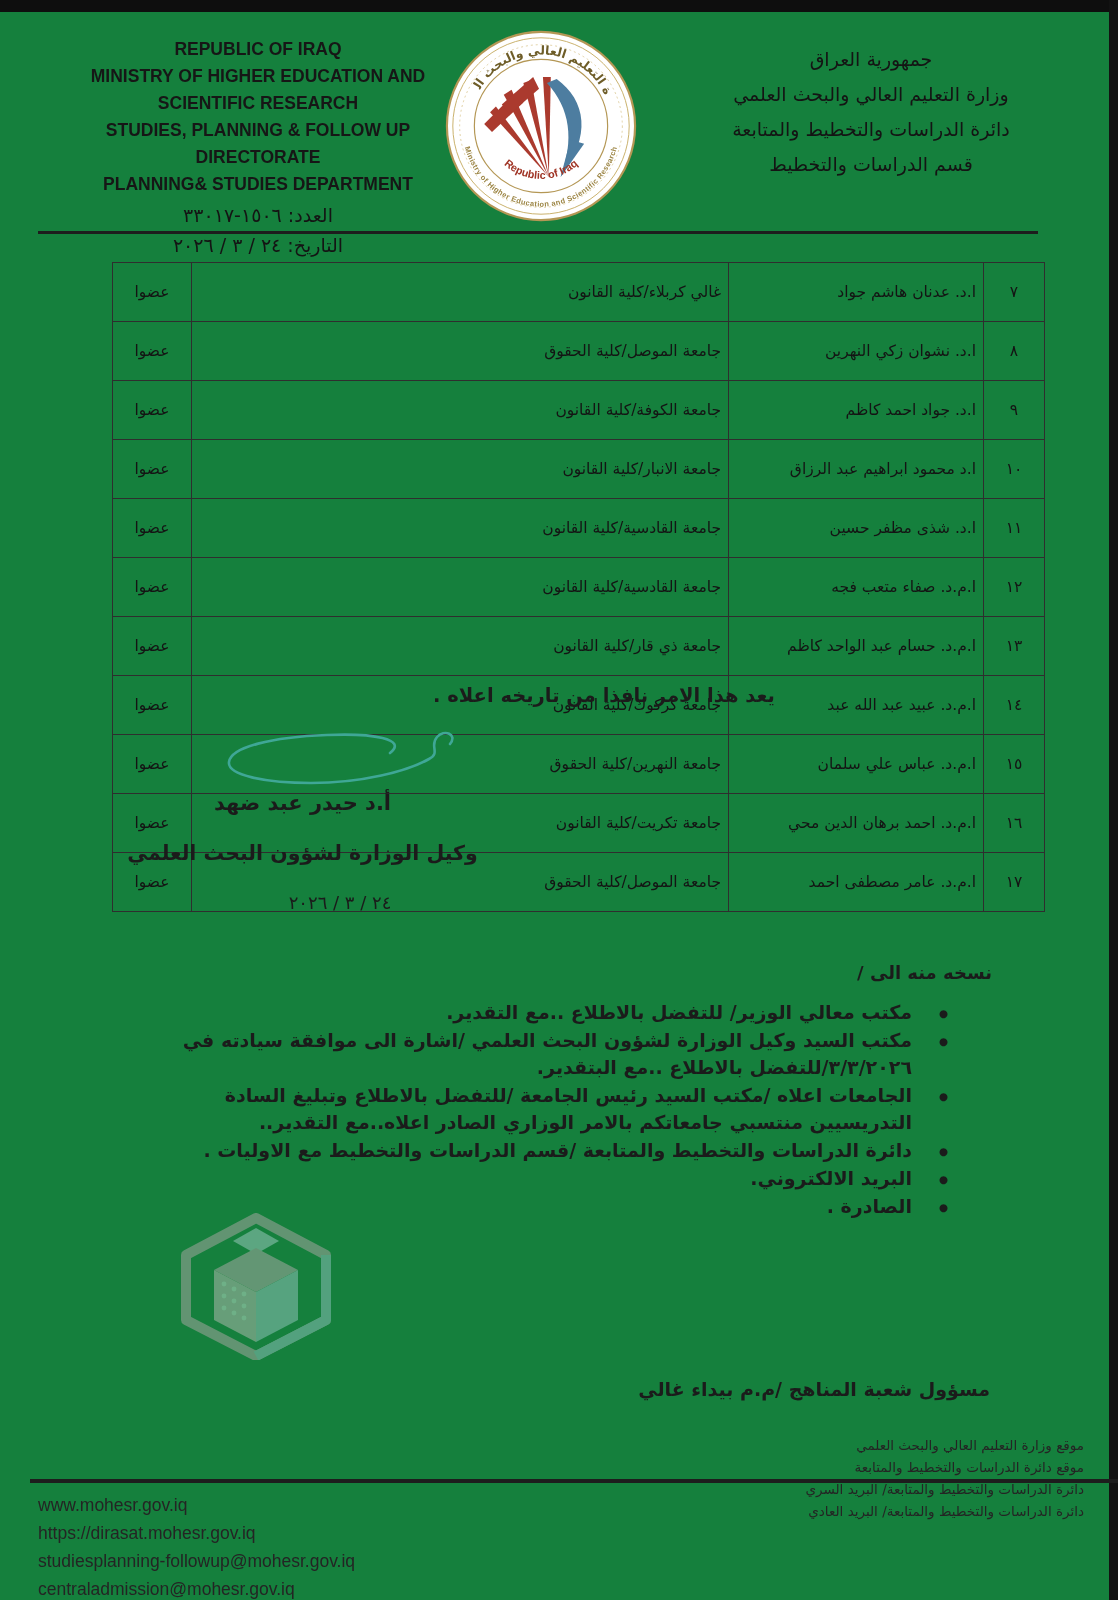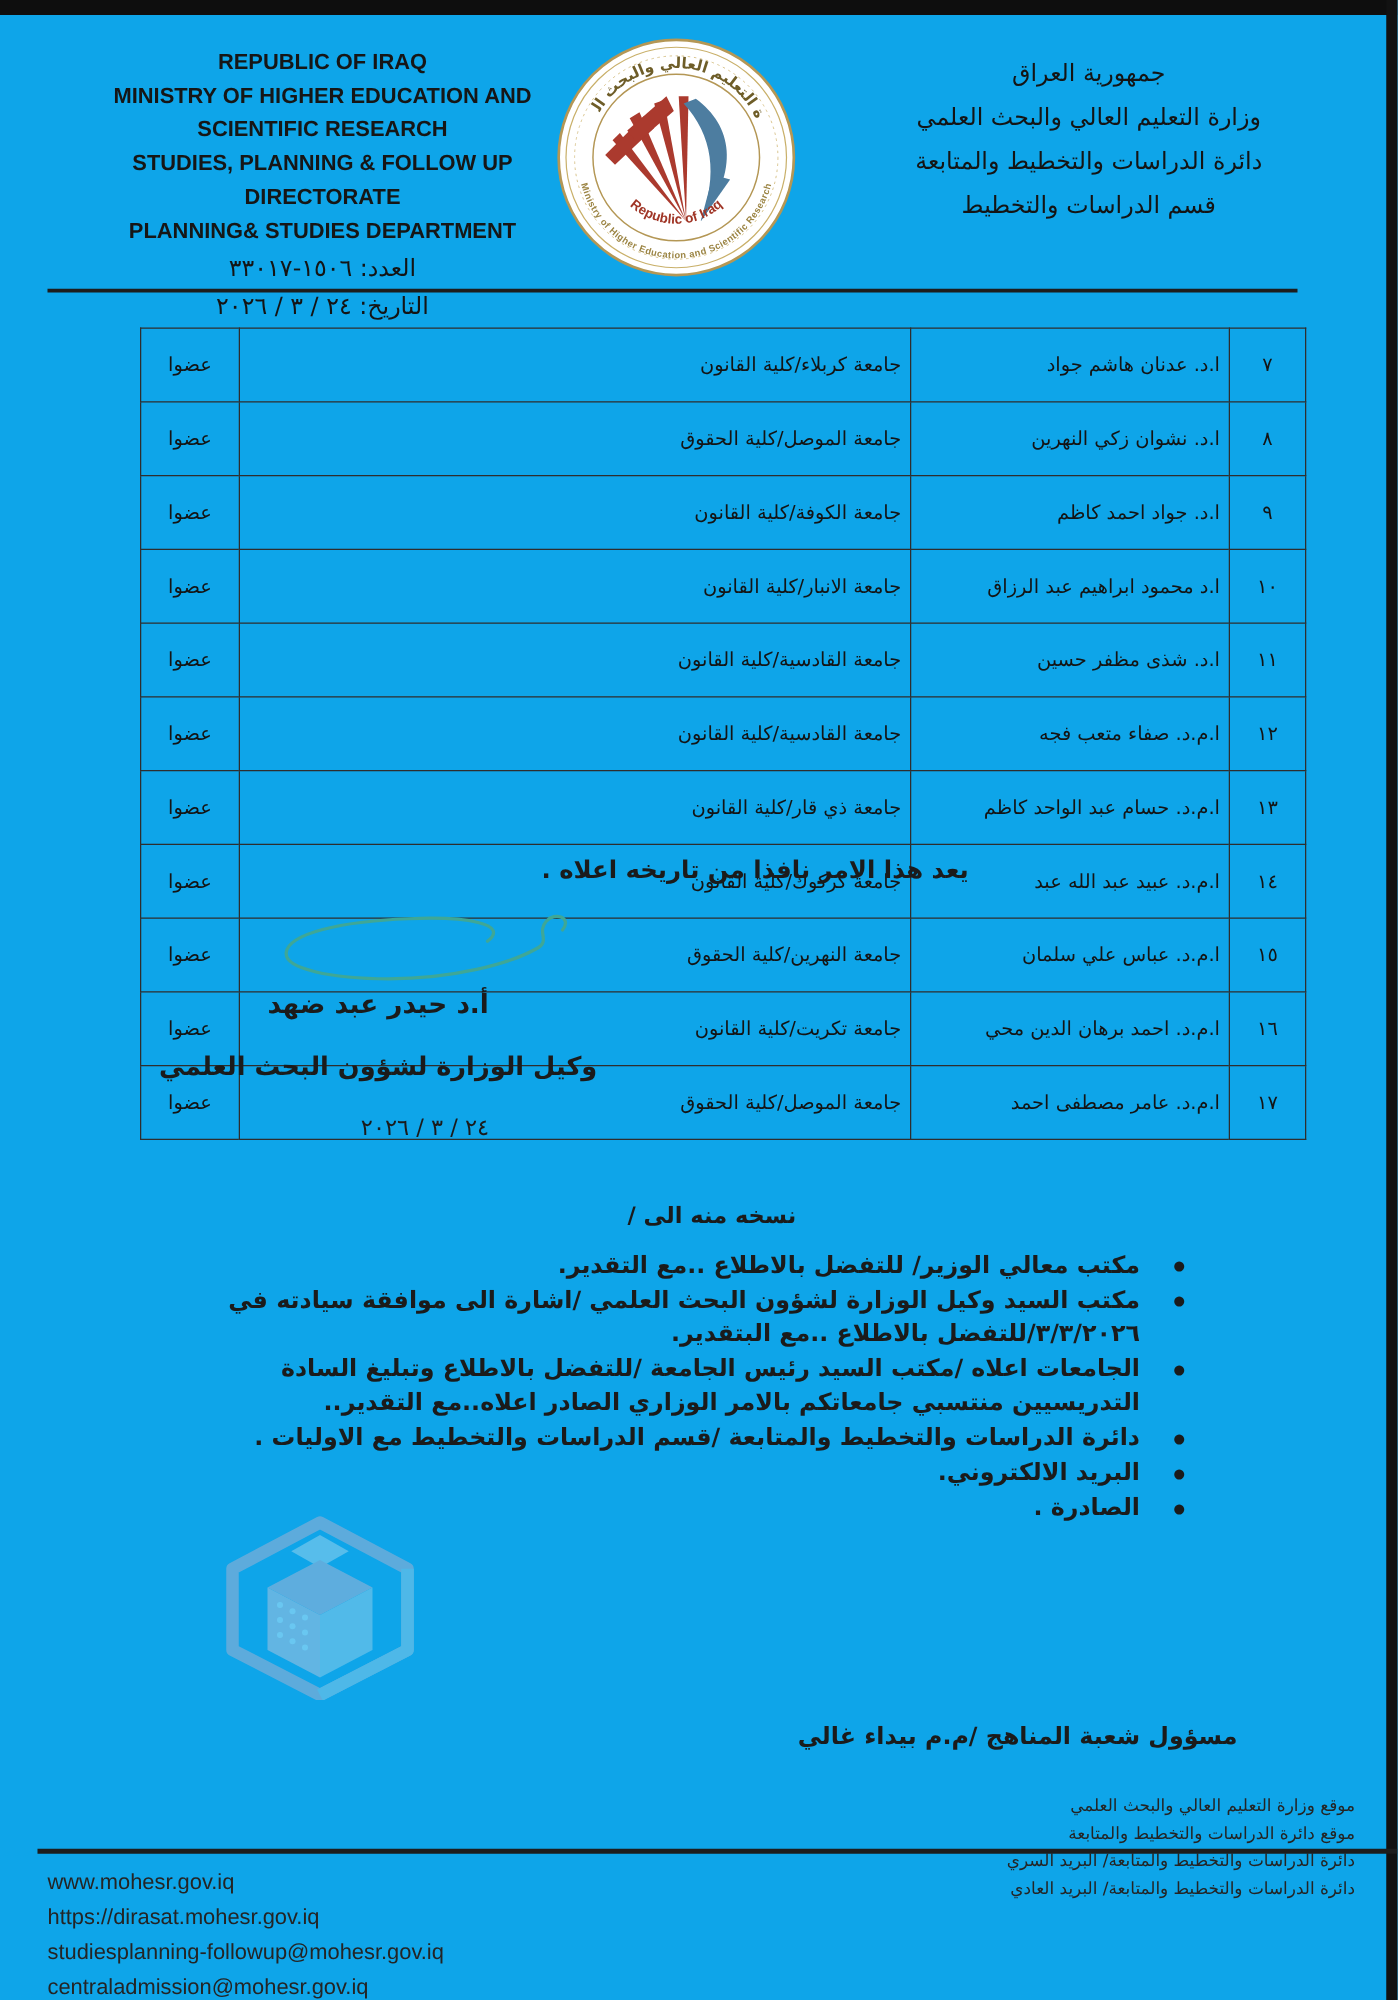--- a/index.html
+++ b/index.html
@@ -1,16 +1,16 @@
 <!DOCTYPE html>
 <html><head>
 <meta charset="utf-8">
 <style>
   html,body{margin:0;padding:0;background:#444;}
-  .page{position:relative;width:1118px;height:1600px;margin:0 auto;background:#0ea5e9;
+  .page{position:relative;width:1118px;height:1600px;margin:0 auto;background:#15803d;
         overflow:hidden;font-family:"DejaVu Sans",sans-serif;color:#1b1b1b;}
   .scan-top{position:absolute;top:0;left:0;width:100%;height:12px;background:#0e0e0e;}
   .scan-right{position:absolute;top:0;right:0;width:9px;height:100%;background:#121212;}
 
   
   .hdr-en{position:absolute;left:56px;top:36px;width:404px;text-align:center;
           font-family:"Liberation Sans",sans-serif;font-weight:bold;font-size:17.5px;line-height:27px;color:#161616;}
   .hdr-nums{position:absolute;left:56px;top:200px;width:404px;text-align:center;
             direction:rtl;font-size:19px;line-height:30px;color:#141414;}
   .hdr-ar{position:absolute;left:688px;top:42px;width:366px;text-align:center;
@@ -33,21 +33,21 @@
   .sig-swirl{position:absolute;left:210px;top:726px;}
   .sig-name{position:absolute;left:165px;top:791px;width:275px;text-align:center;direction:rtl;
             font-weight:bold;font-size:21px;}
   .sig-title{position:absolute;left:115px;top:841px;width:375px;text-align:center;direction:rtl;
              font-weight:bold;font-size:20.5px;}
   .sig-date{position:absolute;left:225px;top:892px;width:230px;text-align:center;direction:rtl;
             font-size:18px;}
 
   
   .dist{position:absolute;right:126px;top:962px;width:845px;direction:rtl;}
-  .dist-head{font-weight:bold;font-size:18px;margin:0 0 7px 0;text-align:center;}
+  .dist-head{font-weight:bold;font-size:18px;margin:0 0 7px 0;}
   .dist ul{list-style:none;margin:16px;padding:0;font-weight:bold;font-size:19px;line-height:27px;}
   .dist li{position:relative;padding-right:64px;margin-bottom:1px;}
   .dist li::before{content:"●";position:absolute;right:28px;top:1px;font-size:10.5px;}
 
   .curr{position:absolute;right:128px;top:1378px;direction:rtl;font-weight:bold;font-size:19px;}
 
   .watermark{position:absolute;left:163px;top:1210px;}
 
   
   .ftr-line{position:absolute;left:30px;top:1479px;width:1088px;height:3.5px;background:#1d1d1d;}
@@ -117,21 +117,21 @@
   </svg>
 
   <div class="hdr-line"></div>
 
   <table class="members">
     <tbody>
 
     <tr>
         <td class="c-no">٧</td>
         <td class="c-name">ا.د. عدنان هاشم جواد</td>
-        <td class="c-aff">جامعة كربلاء/كلية القانون</td>
+        <td class="c-aff">غالي كربلاء/كلية القانون</td>
         <td class="c-role">عضوا</td>
       </tr>
         <tr>
         <td class="c-no">٨</td>
         <td class="c-name">ا.د. نشوان زكي النهرين</td>
         <td class="c-aff">جامعة الموصل/كلية الحقوق</td>
         <td class="c-role">عضوا</td>
       </tr>
         <tr>
         <td class="c-no">٩</td>

